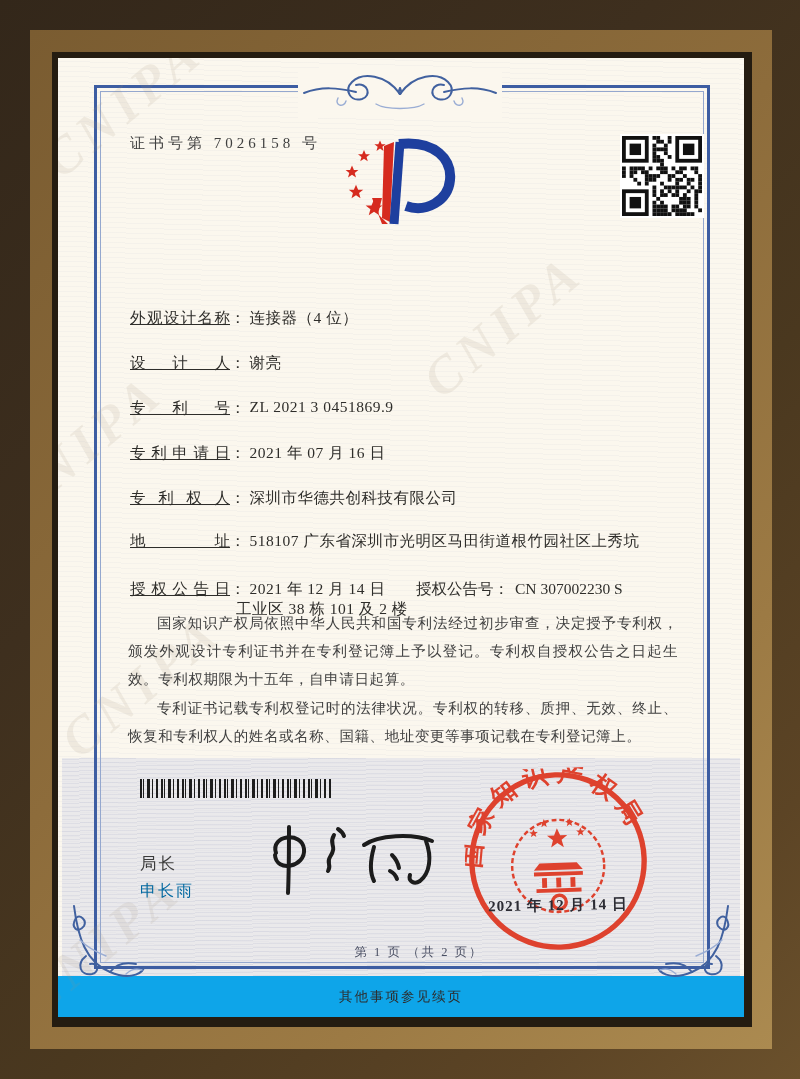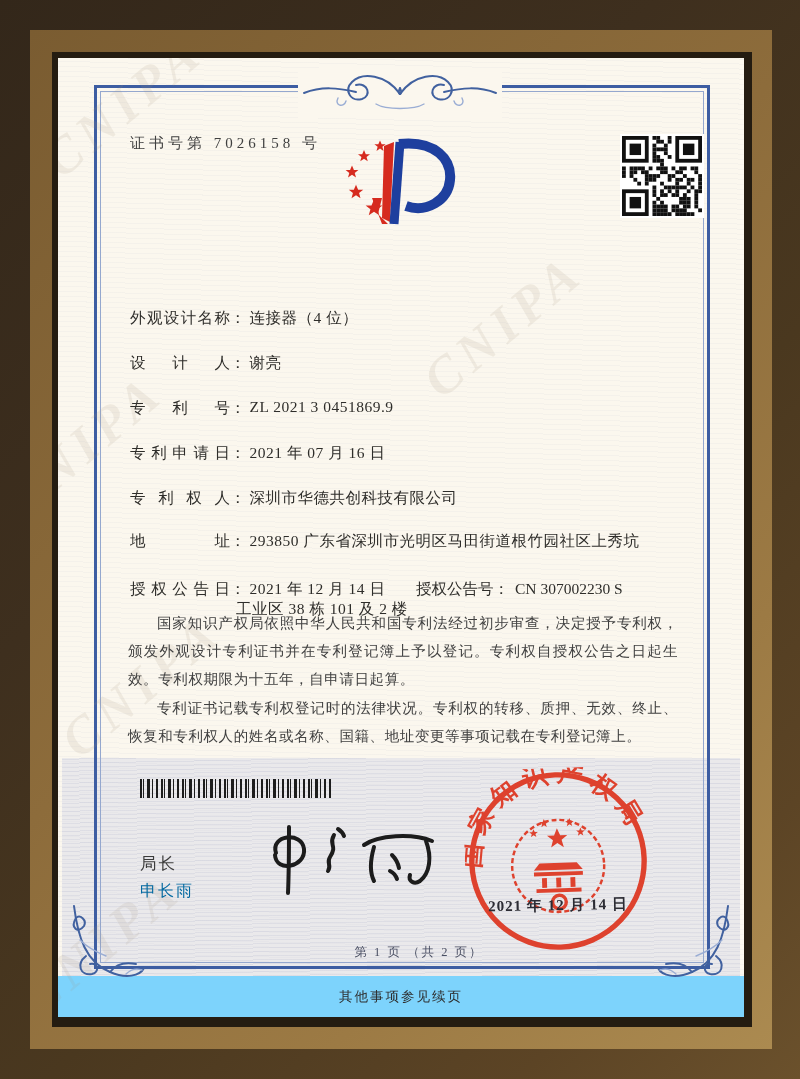--- a/index.html
+++ b/index.html
@@ -8,34 +8,34 @@
     font-family:"Liberation Serif","DejaVu Serif",serif;}
   .frame-gold{position:absolute;left:30px;top:30px;right:28px;bottom:30px;
     background:linear-gradient(135deg,#7a5c31 0%,#8d6c3b 45%,#9c7a44 75%,#ab8a50 100%);}
   .frame-dark{position:absolute;left:52px;top:52px;right:48px;bottom:52px;background:#241c11;}
   .paper{position:absolute;left:58px;top:58px;width:686px;height:959px;background:#fbf7ee;overflow:hidden;}
   .paper::before{content:"";position:absolute;inset:0;
     background:repeating-linear-gradient(1.5deg,rgba(130,140,180,.055) 0 1px,transparent 1px 5px);pointer-events:none;}
   .lavender{position:absolute;left:4px;right:4px;top:700px;height:218px;
     background:rgba(206,209,229,.36);
     background-image:repeating-linear-gradient(-1deg,rgba(110,120,170,.10) 0 1px,transparent 1px 4px);}
-  .strip{position:absolute;left:0;right:0;bottom:0;height:41px;background:#7dd3fc;
+  .strip{position:absolute;left:0;right:0;bottom:0;height:41px;background:#0ea5e9;
     display:flex;align-items:center;justify-content:center;}
   .strip span{font-size:13.5px;color:#2d2d2d;letter-spacing:2px;}
   .bframe{position:absolute;left:36px;top:27px;right:34px;bottom:48px;border:3px solid #3d5da2;}
   .bframe-in{position:absolute;inset:3px;border:1px solid #94a7ce;}
   .wm{position:absolute;font-family:"Liberation Serif",serif;font-weight:bold;font-style:italic;
     color:#a3957c;opacity:.13;letter-spacing:7px;transform:rotate(-40deg);z-index:1;font-size:52px;}
   .certno{position:absolute;left:72px;top:76px;font-size:15px;color:#404040;letter-spacing:4px;z-index:2;}
   .logo{position:absolute;left:278px;top:80px;width:126px;height:92px;z-index:2;}
   .qr{position:absolute;left:562px;top:76px;width:80px;height:80px;z-index:2;background:#fff;padding:2px;}
   .title{position:absolute;left:0;right:0;top:170px;text-align:center;font-size:34px;font-weight:bold;
     color:#17171a;letter-spacing:5px;z-index:2;}
   .row{position:absolute;left:72px;z-index:2;font-size:15.5px;color:#2e2d2a;white-space:nowrap;}
-  .row .lbl{display:inline-block;width:100px;text-align:justify;text-align-last:justify;vertical-align:top;}
+  .row .lbl{display:inline-block;width:100px;text-align:justify;text-align-last:justify;vertical-align:top;text-decoration:underline;}
   .row .col{display:inline-block;vertical-align:top;}
   .row .val{display:inline-block;margin-left:4px;vertical-align:top;letter-spacing:.5px;}
   .addr2{position:absolute;left:178px;z-index:2;font-size:15.5px;color:#2e2d2a;letter-spacing:.5px;margin-top:45px;}
   .pair2{position:absolute;left:358px;z-index:2;font-size:15.5px;color:#2e2d2a;white-space:nowrap;}
   .bodytxt{position:absolute;left:70px;width:550px;top:552px;z-index:2;font-size:14.5px;line-height:1.92;
     color:#404040;text-align:justify;letter-spacing:.6px;}
   .bodytxt p{margin:0 0 2px 0;text-indent:2em;}
   .barcode{position:absolute;left:82px;top:721px;width:192px;height:19px;z-index:2;
     background:repeating-linear-gradient(90deg,#1d1d1d 0 2px,transparent 2px 3px,#1d1d1d 3px 4px,
     transparent 4px 7px,#1d1d1d 7px 10px,transparent 10px 12px,#1d1d1d 12px 13px,transparent 13px 16px,
@@ -288,21 +288,21 @@
     <div class="row" style="top:340px">
       <span class="lbl">专利号</span><span class="col">：</span><span class="val">ZL 2021 3 0451869.9</span>
     </div>
     <div class="row" style="top:385px">
       <span class="lbl">专利申请日</span><span class="col">：</span><span class="val">2021 年 07 月 16 日</span>
     </div>
     <div class="row" style="top:430px">
       <span class="lbl">专利权人</span><span class="col">：</span><span class="val">深圳市华德共创科技有限公司</span>
     </div>
     <div class="row" style="top:473px">
-      <span class="lbl">地址</span><span class="col">：</span><span class="val">293850 广东省深圳市光明区马田街道根竹园社区上秀坑</span>
+      <span class="lbl">地址</span><span class="col">：</span><span class="val">518107 广东省深圳市光明区马田街道根竹园社区上秀坑</span>
     </div>
     <div class="addr2" style="top:496px">工业区 38 栋 101 及 2 楼</div>
     <div class="row" style="top:521px">
       <span class="lbl">授权公告日</span><span class="col">：</span><span class="val">2021 年 12 月 14 日</span>
     </div>
     <div class="pair2" style="top:521px">
       <span>授权公告号</span><span>：</span><span style="margin-left:6px">CN 307002230 S</span>
     </div>
 
     <div class="bodytxt">

